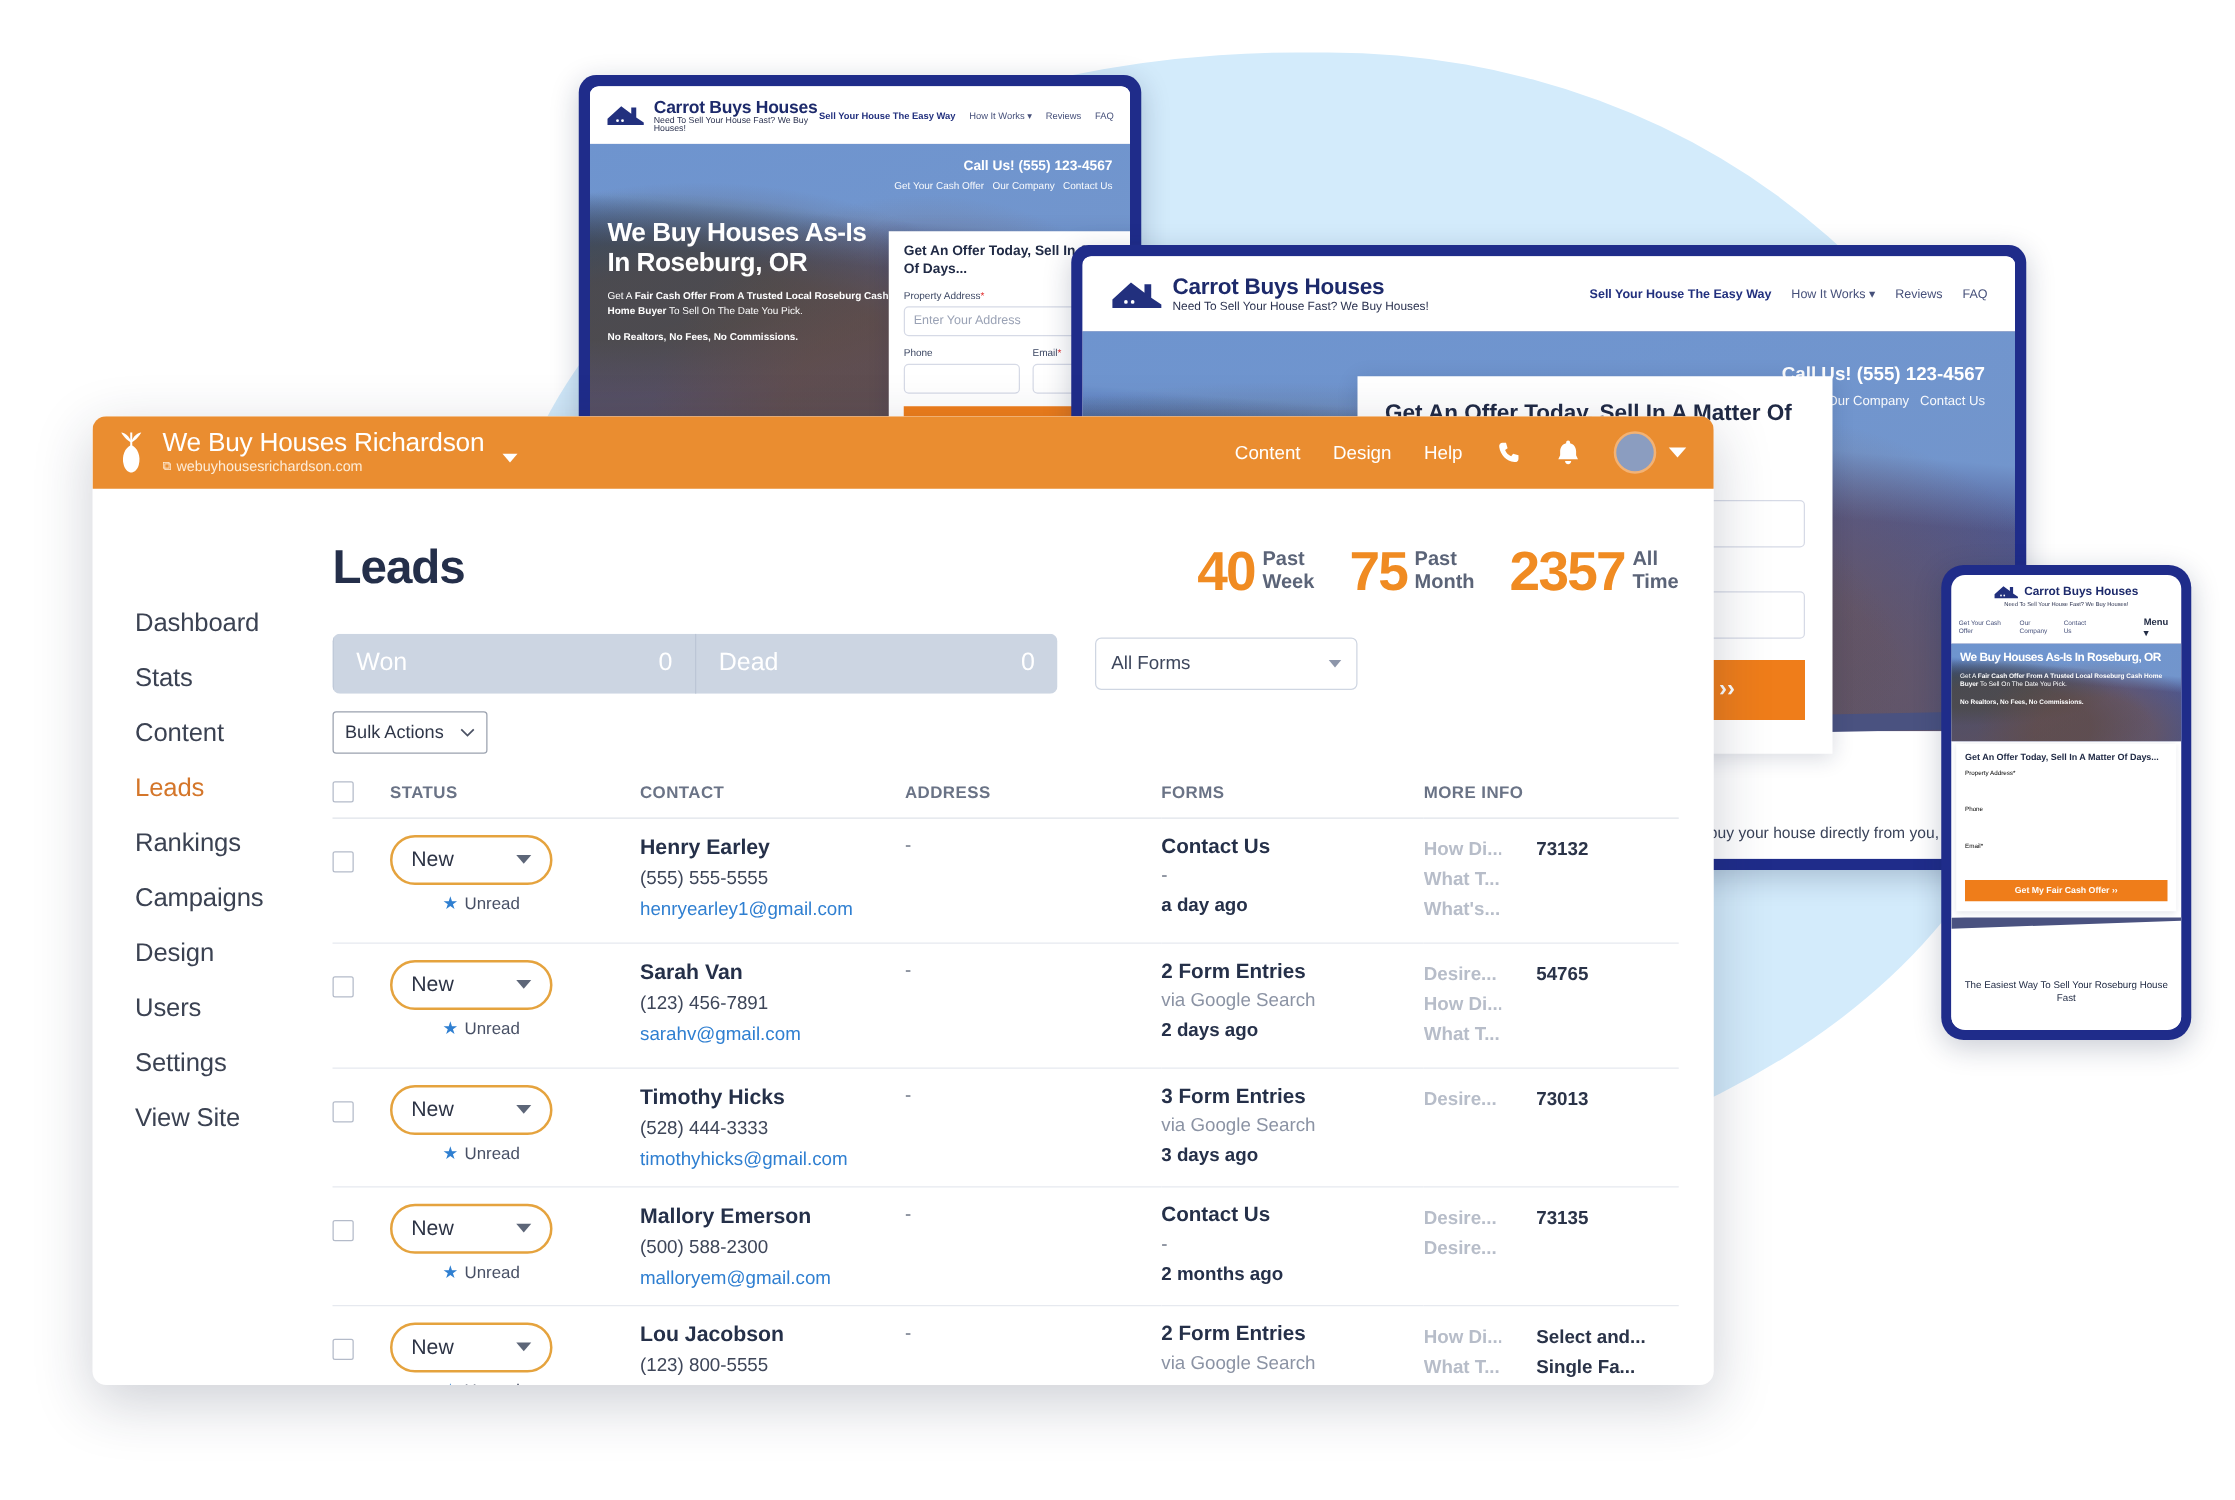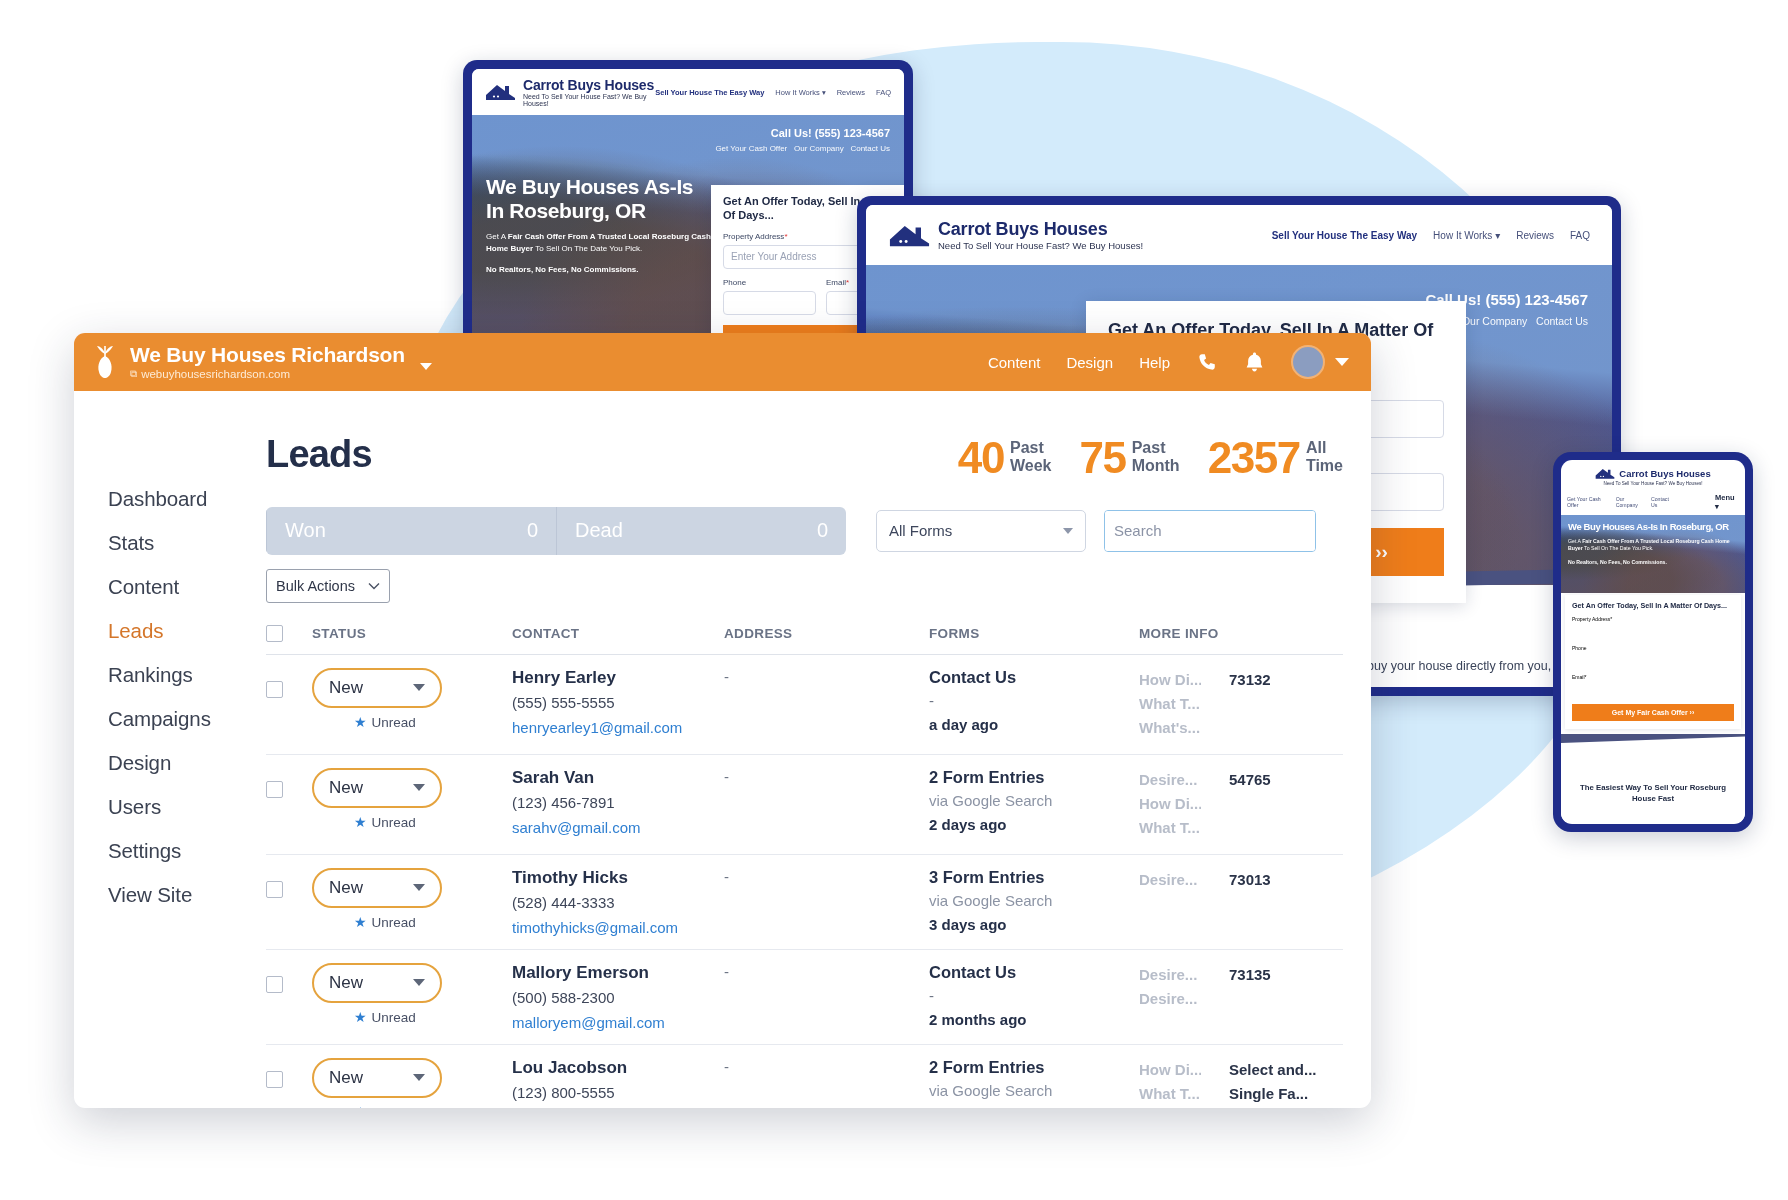--- a/index.html
+++ b/index.html
@@ -97,21 +97,21 @@
     z-index:40;
     overflow:hidden;
     display:flex; flex-direction:column;
   }
   .topbar {
     height:58px; background:#ea8d30; flex:0 0 58px;
     display:flex; align-items:center; padding:0 22px 0 18px;
     position:relative;
   }
   .carrot { width:26px; height:34px; margin-right:12px; flex:0 0 26px; }
-  .site-title { color:#fff; font-size:21px; font-weight:bold; line-height:1.05; letter-spacing:-.2px;text-align:center; }
+  .site-title { color:#fff; font-size:21px; font-weight:normal; line-height:1.05; letter-spacing:-.2px;text-align:center; }
   .site-url { color:#fdebd6; font-size:11.5px; display:flex; align-items:center; gap:4px; margin-top:1px;}
   .caret-dn { width:0;height:0;border-left:6px solid #fff;border-right:6px solid #fff;border-top:7px solid #fff; border-left-color:transparent;border-right-color:transparent; margin-left:15px; margin-top:8px;}
   .topnav { margin-left:auto; display:flex; align-items:center; gap:26px; }
   .topnav a { color:#fff; font-size:15px; text-decoration:none; }
   .avatar { width:34px;height:34px;border-radius:50%;background:#8b9dc0;border:2px solid #f3b274; }
   .av-caret { width:0;height:0;border-left:7px solid transparent;border-right:7px solid transparent;border-top:8px solid #fff; }
 
   .dashbody { flex:1 1 auto; display:flex; min-height:0; }
   .sidebar { flex:0 0 192px; padding:96px 0 0 34px; }
   .side-item { font-size:20.5px; color:#3b4252; margin-bottom:20px; letter-spacing:-.1px; cursor:pointer; }
@@ -361,21 +361,21 @@
         <div class="lbl" style="font-size:5px; margin-top:6px;">Phone</div>
         <div class="inp" style="height:15px; margin-top:2px;"></div>
         <div class="lbl" style="font-size:5px; margin-top:6px;">
           <span>Email</span><span class="req">*</span>
         </div>
         <div class="inp" style="height:15px; margin-top:2px;"></div>
         <div class="cta" style="height:17px; margin-top:7px; font-size:7px;">Get My Fair Cash Offer ››</div>
       </div>
       <div style="position:relative; margin-top:5px; background:#fff; height:88px; overflow:hidden;">
         <div style="position:absolute; left:0; right:0; top:0; height:9px; background:#4a5280; transform:skewY(-2deg); transform-origin:left;"></div>
-        <div style="position:absolute; left:9px; right:9px; top:48px; text-align:center; font-size:7.8px; font-weight:bold; color:#222c45; line-height:1.45;">The Easiest Way To Sell Your Roseburg House Fast</div>
+        <div style="position:absolute; left:9px; right:9px; top:48px; text-align:center; font-size:7.8px; font-weight:normal; color:#222c45; line-height:1.45;">The Easiest Way To Sell Your Roseburg House Fast</div>
       </div>
     </div>
   </div>
 
   <div id="dash">
 
     <div class="topbar">
       <svg class="carrot" viewBox="0 0 26 34">
         <path d="M13 11 C18 13 21 20 19 27 C18 31 15 33 13 33 C11 33 8 31 7 27 C5 20 8 13 13 11 Z" fill="#fff"></path>
         <path d="M13 12 L13 1" stroke="#fff" stroke-width="1.6"></path>
@@ -456,24 +456,20 @@
             <div class="seg-cell seg-off">
               <span>Dead</span>
               <span class="sv">0</span>
             </div>
           </div>
           <div class="fspacer"></div>
           <div class="select-box">
             <span>All Forms</span>
             <div class="ca"></div>
           </div>
-          <div class="searchwrap">
-            <input type="text" placeholder="Search" style="">
-
-          </div>
         </div>
 
         <div class="bulk">
           <span>Bulk Actions</span>
           <svg class="ca" width="12" height="8" viewBox="0 0 12 8">
             <path d="M1 1.5 L6 6.5 L11 1.5" fill="none" stroke="#4b5264" stroke-width="1.4"></path>
           </svg>
         </div>
 
         <table class="leads">

